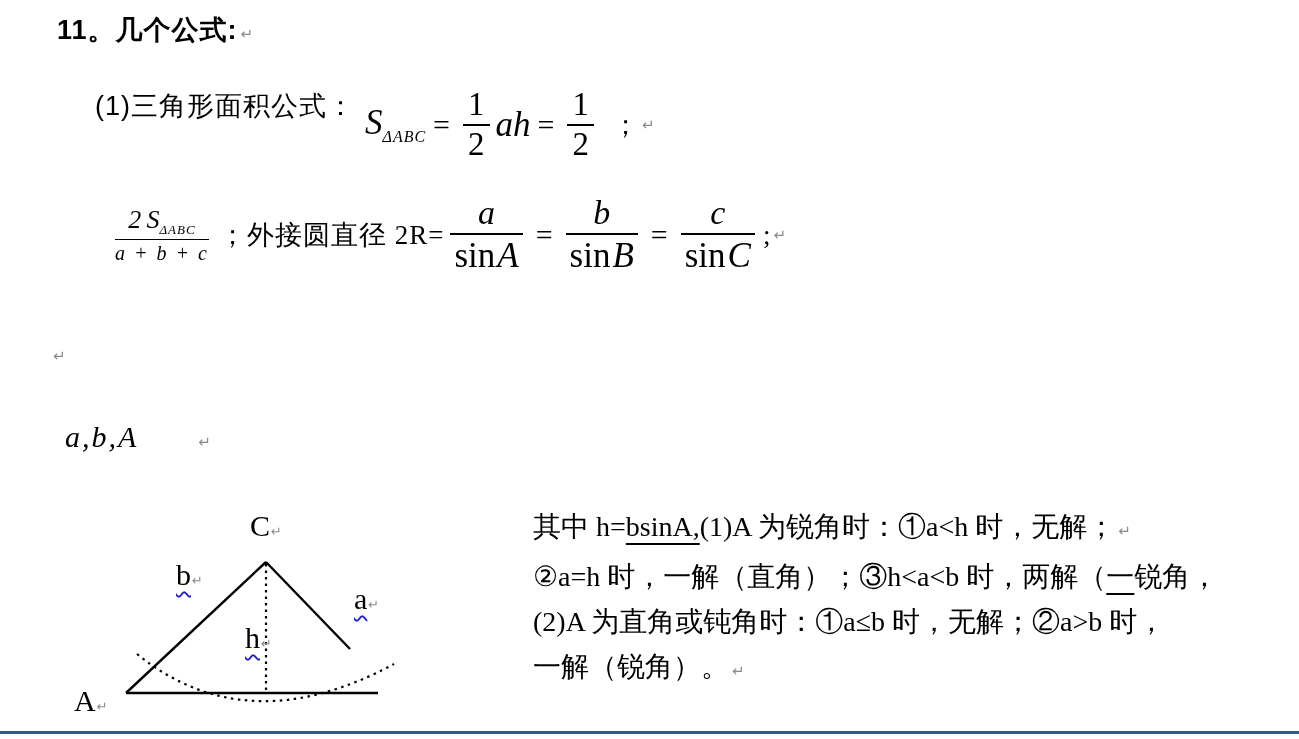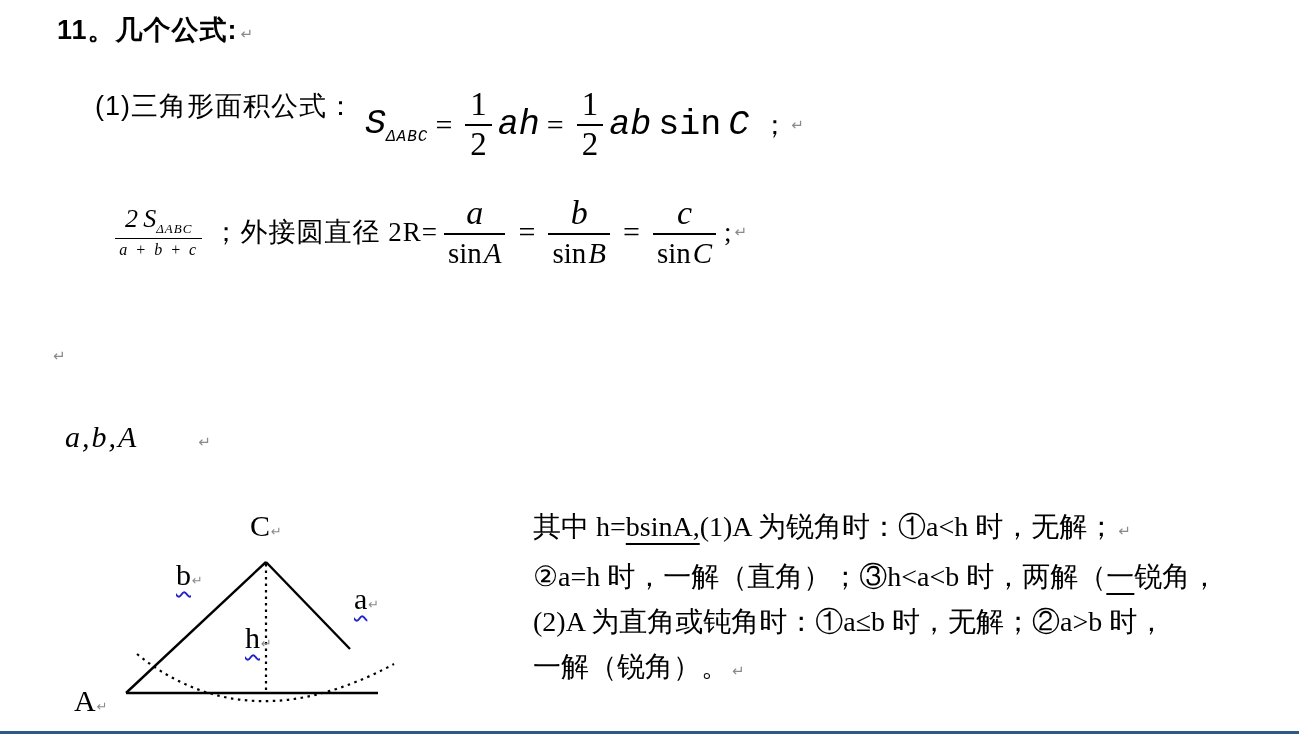--- a/index.html
+++ b/index.html
@@ -26,41 +26,41 @@
   }
   .h1-cases .pilcrow { margin-left:52px; }
 
   
   .formula-row { position:absolute; display:flex; align-items:flex-start; white-space:nowrap; }
   .row1 { left:95px; top:88px; height:92px; }
   .row2 { left:105px; top:196px; height:100px; }
   .cn-label { font-size:27px; letter-spacing:1px; }
   .math { display:inline-flex; align-items:center; font-family:"Liberation Serif", serif; }
   .mi { font-style:italic; }
-  .big { font-size:35px;font-family:Liberation Mono, monospace; }
+  .big { font-size:35px; }
   .mo { font-size:30px; margin:0 7px; }
   .s-group { white-space:nowrap; margin-left:10px; }
   .msub { font-style:italic; font-size:16px; letter-spacing:1px; }
   .mrow { white-space:nowrap; }
   .upright { font-style:normal; }
   .endpunct { font-size:27px; margin-left:12px; font-family:"Liberation Serif", serif; }
 
   .frac { display:inline-flex; flex-direction:column; align-items:center; margin:0 6px; }
   .frac .bar { width:100%; height:0; border-top:2.5px solid #000; margin:2px 0; }
   .big-frac .num, .big-frac .den { font-size:33px; line-height:1.02; padding:0 5px; }
 
   .sfrac { margin:4px 10px; }
   .sfrac .bar { border-top:1.5px solid #000; margin:3px 0; }
   .sfrac .num { font-size:26px; font-style:italic; padding:0 10px; line-height:1.0; }
   .sfrac .num .msub { font-size:13px; }
-  .sfrac .den { font-size:16px; font-style:italic; letter-spacing:2px; line-height:1.0; }
+  .sfrac .den { font-size:20px; font-style:italic; letter-spacing:2px; line-height:1.0; }
 
   .rfrac .num { font-size:34px; font-style:italic; line-height:1.0; }
   .rfrac .bar { border-top:2px solid #000; margin:3px 0; }
-  .rfrac .den { font-size:29px; line-height:1.05; padding:0 4px; }
+  .rfrac .den { font-size:35px; line-height:1.05; padding:0 4px; }
   .rfrac .den .mi { margin-left:2px; }
 
   
   .wavy-red {
     text-decoration-line:underline; text-decoration-style:wavy;
     text-decoration-color:#dd2222; text-decoration-thickness:2px;
     text-underline-offset:7px;
     text-decoration:underline;
   }
   .wavy-blue {
@@ -114,21 +114,20 @@
         <span class="bar"></span>
         <span class="den">2</span>
       </span>
       <span class="mi big">ah</span>
       <span class="mo">=</span>
       <span class="frac big-frac">
         <span class="num">1</span>
         <span class="bar"></span>
         <span class="den">2</span>
       </span>
-      <span class="mrow big"><span class="mi">ab</span> <span class="upright">sin</span> <span class="mi">C</span></span>
       <span class="endpunct">；</span>
       <span class="pilcrow" style="color: rgb(138, 138, 138);">↵</span>
     </span>
   </div>
 
   <div class="formula-row row2">
     <span class="math">
       <span class="frac sfrac">
         <span class="num"><span>2</span> <span>S</span><sub class="msub">ΔABC</sub></span>
         <span class="bar"></span>

